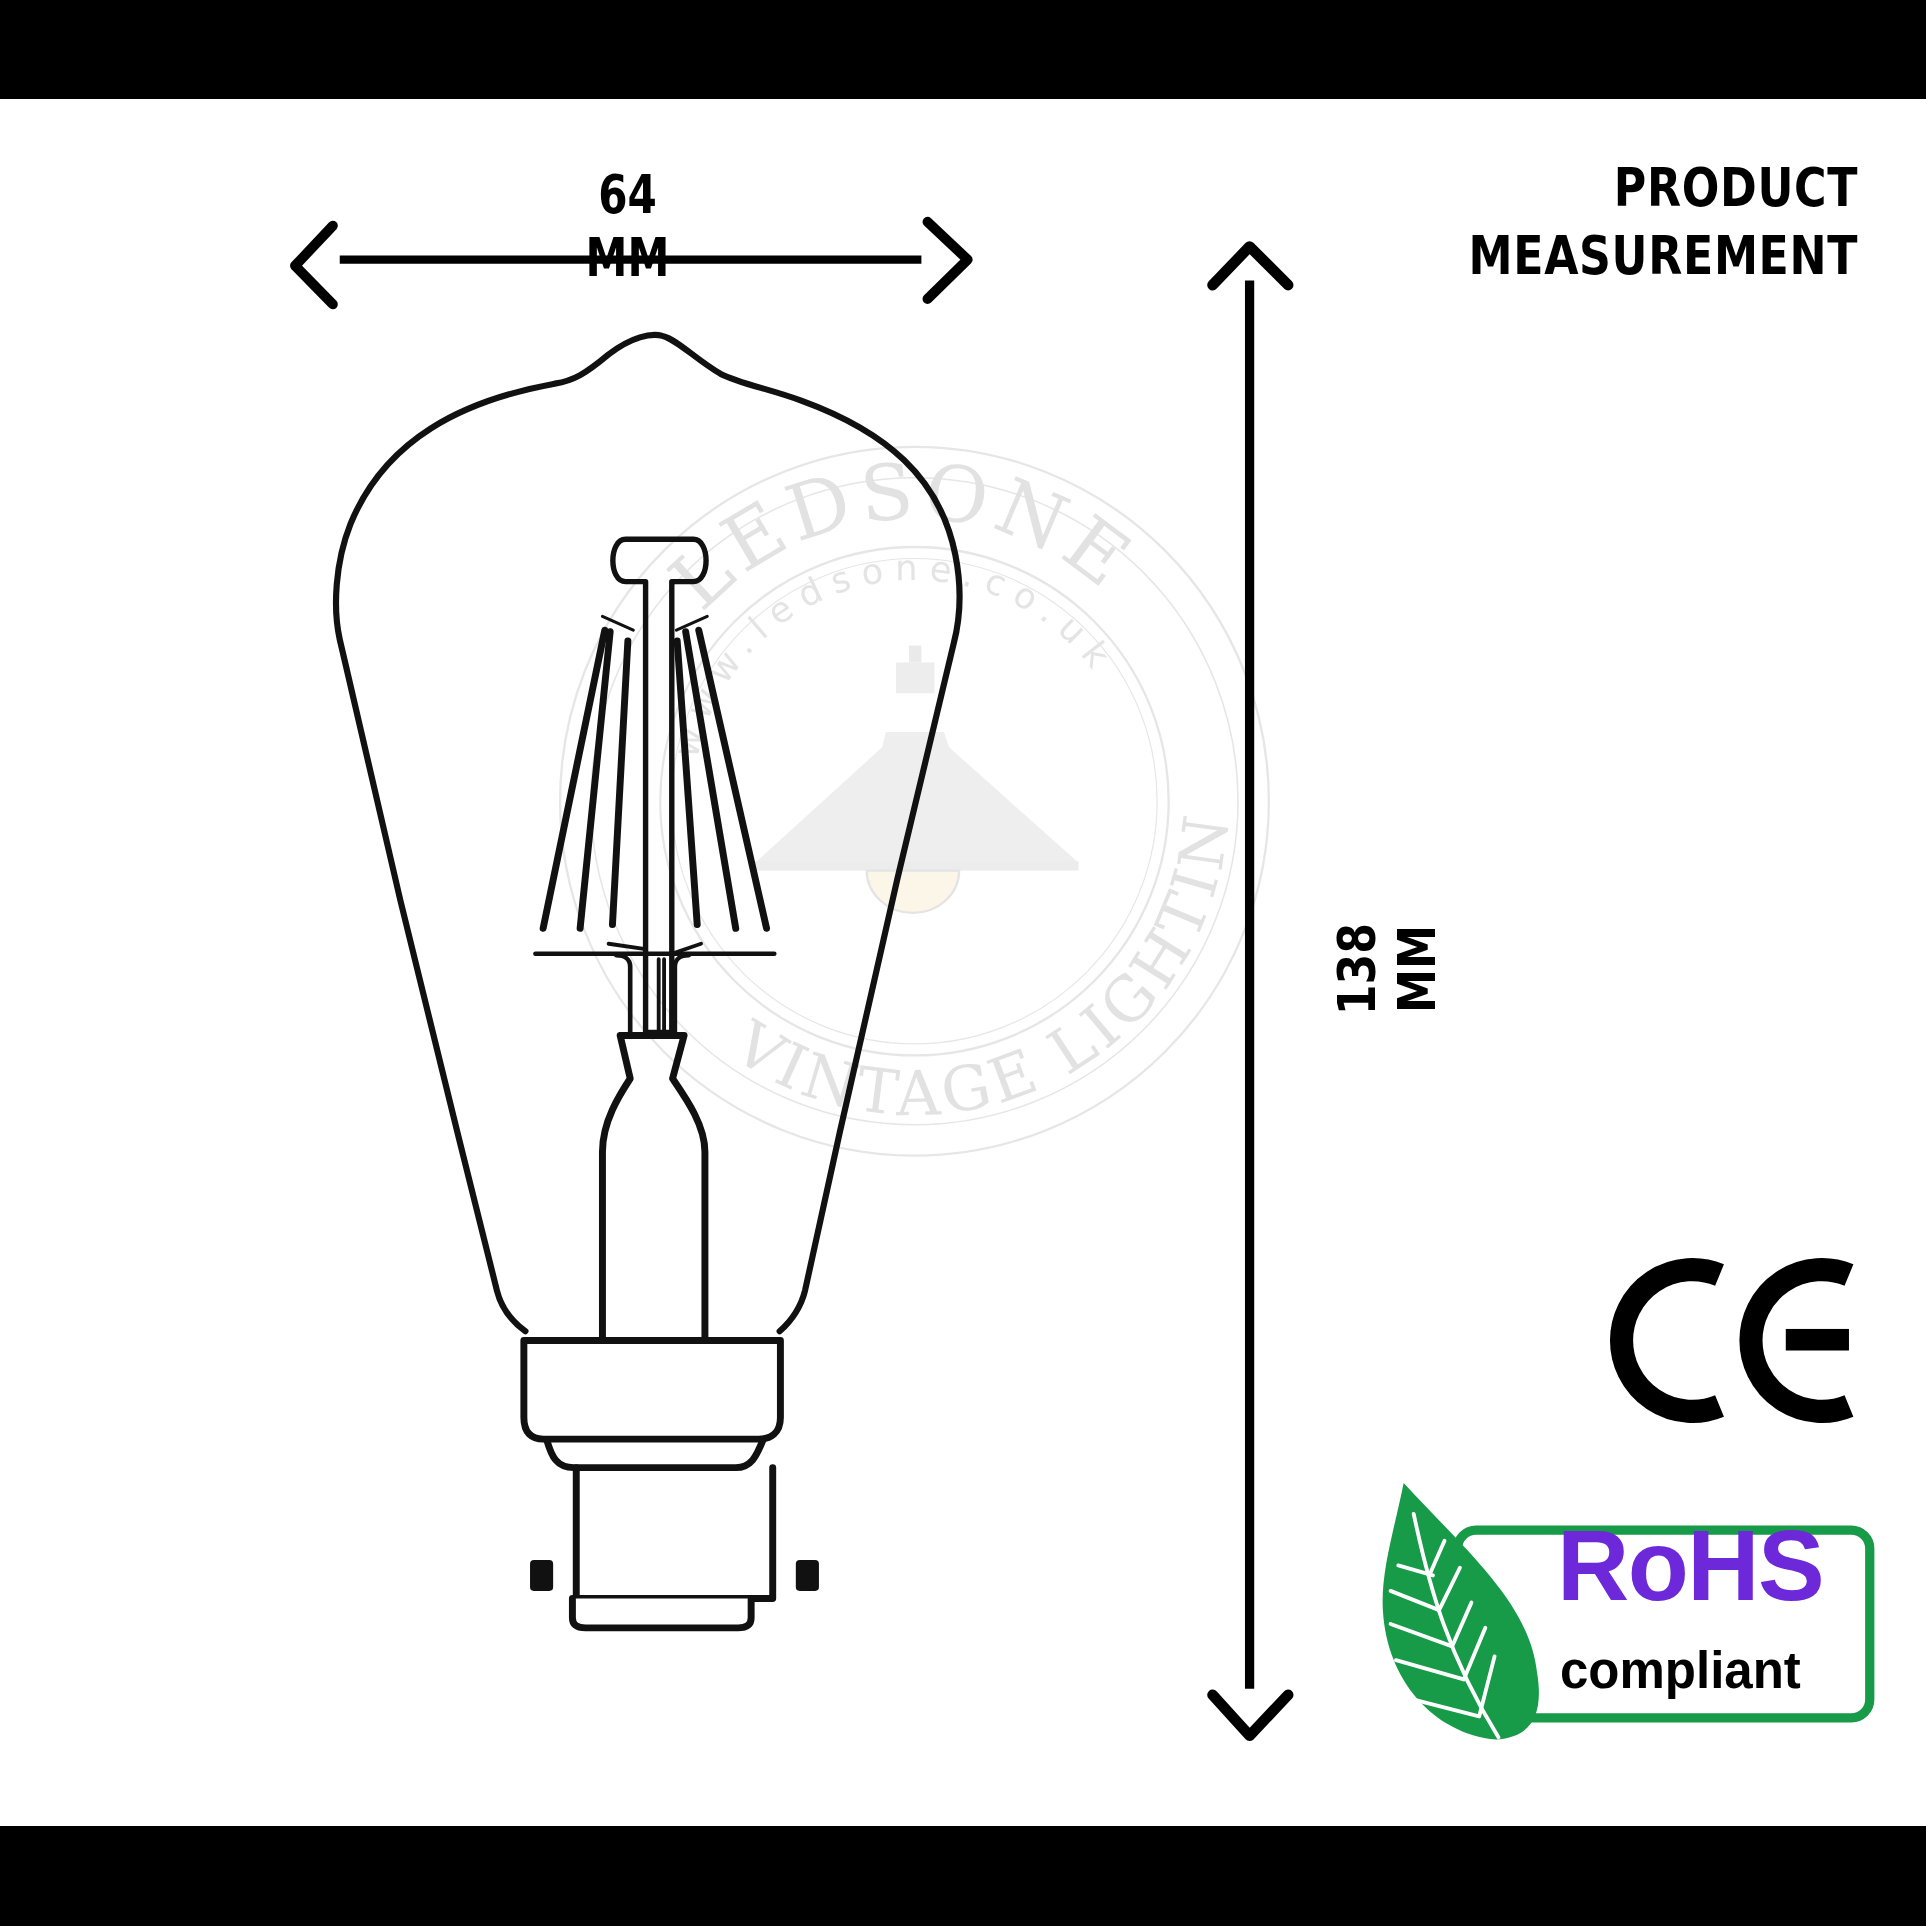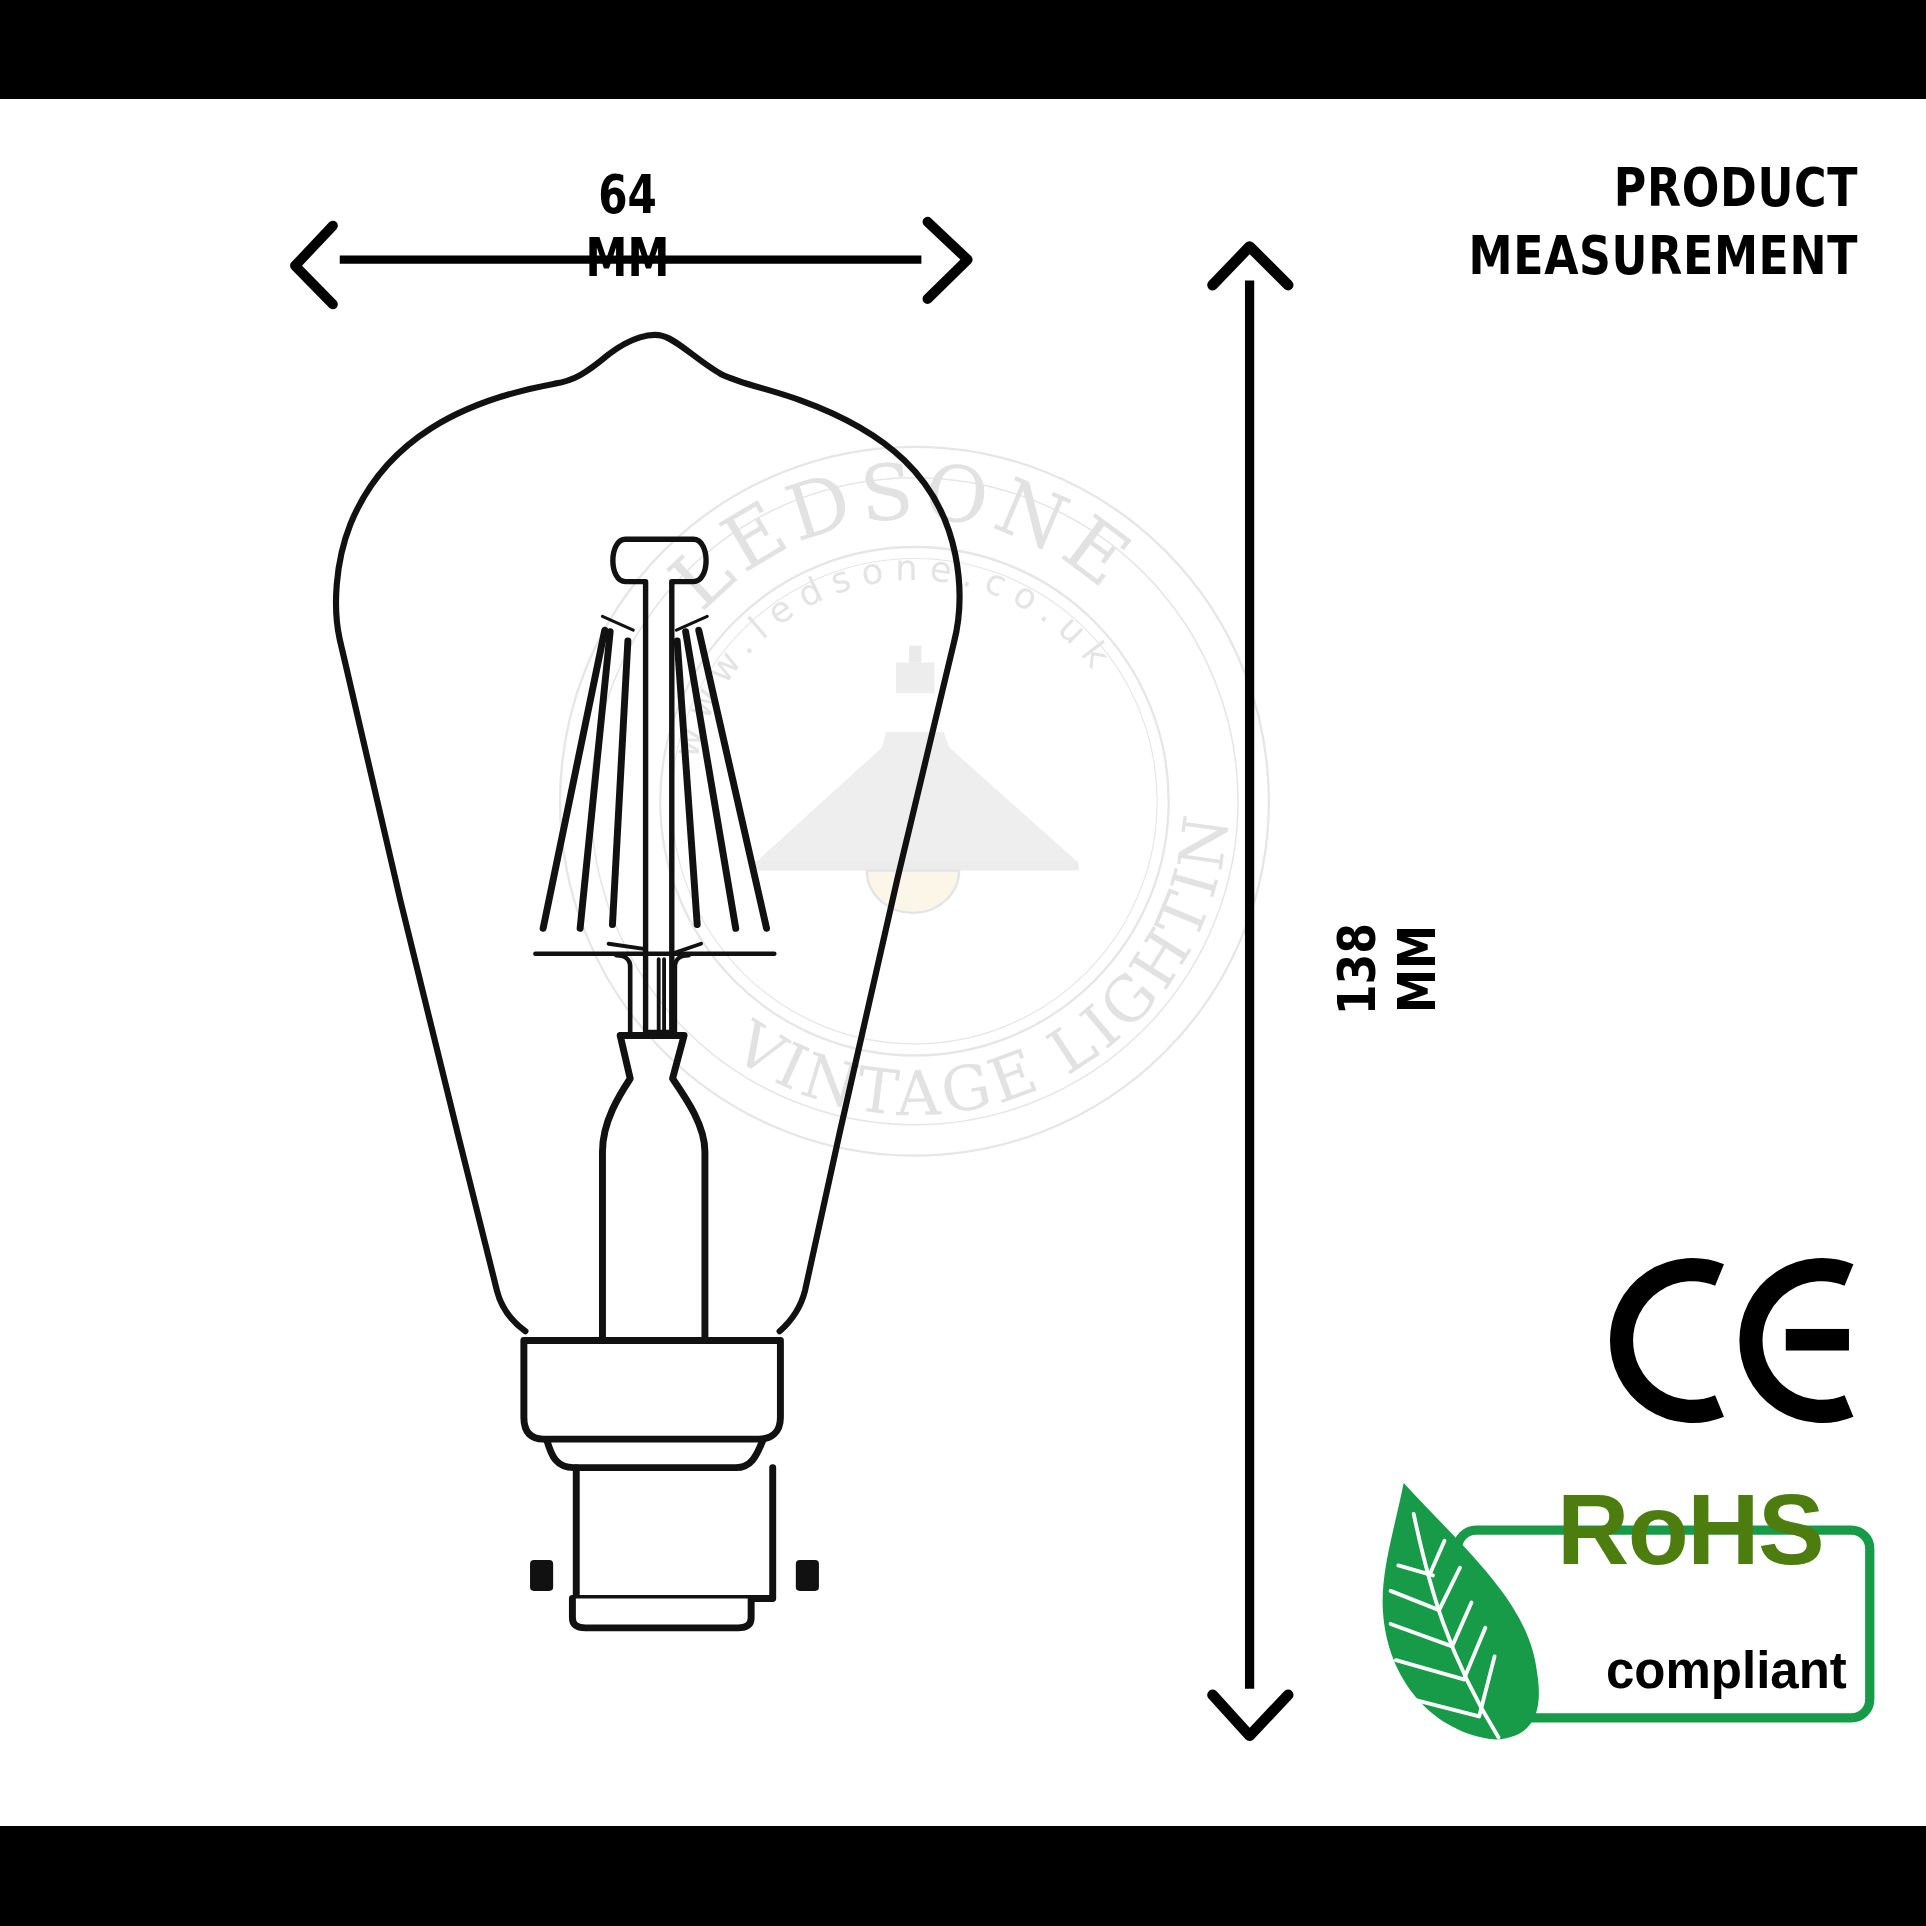--- a/index.html
+++ b/index.html
@@ -11,24 +11,24 @@
   .title { position:absolute; right:68px; top:154px; text-align:right; font-family:"DejaVu Sans", sans-serif;
            font-weight:bold; font-size:54px; line-height:68px; letter-spacing:0.8px; color:#000;
            transform:scaleX(0.82); transform-origin:right top; }
   .width-label { position:absolute; left:539px; top:163px; width:177px; text-align:center;
                  font-family:"DejaVu Sans", sans-serif; font-weight:bold; font-size:54px; color:#000;
                  transform:scaleX(0.78); }
   .height-label { position:absolute; left:1302px; top:909px; width:170px; text-align:center;
                   font-family:"DejaVu Sans", sans-serif; font-weight:bold; font-size:52px; color:#000;
                   transform:rotate(-90deg) scaleX(0.85); transform-origin:center center; }
   svg.draw { position:absolute; left:0; top:0; }
-  .rohs-word { position:absolute; left:1557px; top:1479px; font-family:"Liberation Sans", sans-serif;
-               font-weight:bold; font-size:100px; color:#4d7c0f; letter-spacing:-1.5px; line-height:1; }
+  .rohs-word { position:absolute; left:1557px; top:1515px; font-family:"Liberation Sans", sans-serif;
+               font-weight:bold; font-size:100px; color:#6d28d9; letter-spacing:-1.5px; line-height:1; }
   .rohs-sub { position:absolute; left:1560px; top:1645px; font-family:"Liberation Sans", sans-serif;
-              font-weight:bold; font-size:51px; color:#000; line-height:1;margin-left:46px; }
+              font-weight:bold; font-size:51px; color:#000; line-height:1; }
   .wm-text { font-family:"DejaVu Serif", serif; }
 </style>
 </head>
 <body>
 
 <div class="bar bar-top"></div>
 <div class="bar bar-bottom"></div>
 
 <svg class="draw" width="1926" height="1926" viewBox="0 0 2500 2500">
   <g fill="none" stroke="#e6e6e6">

